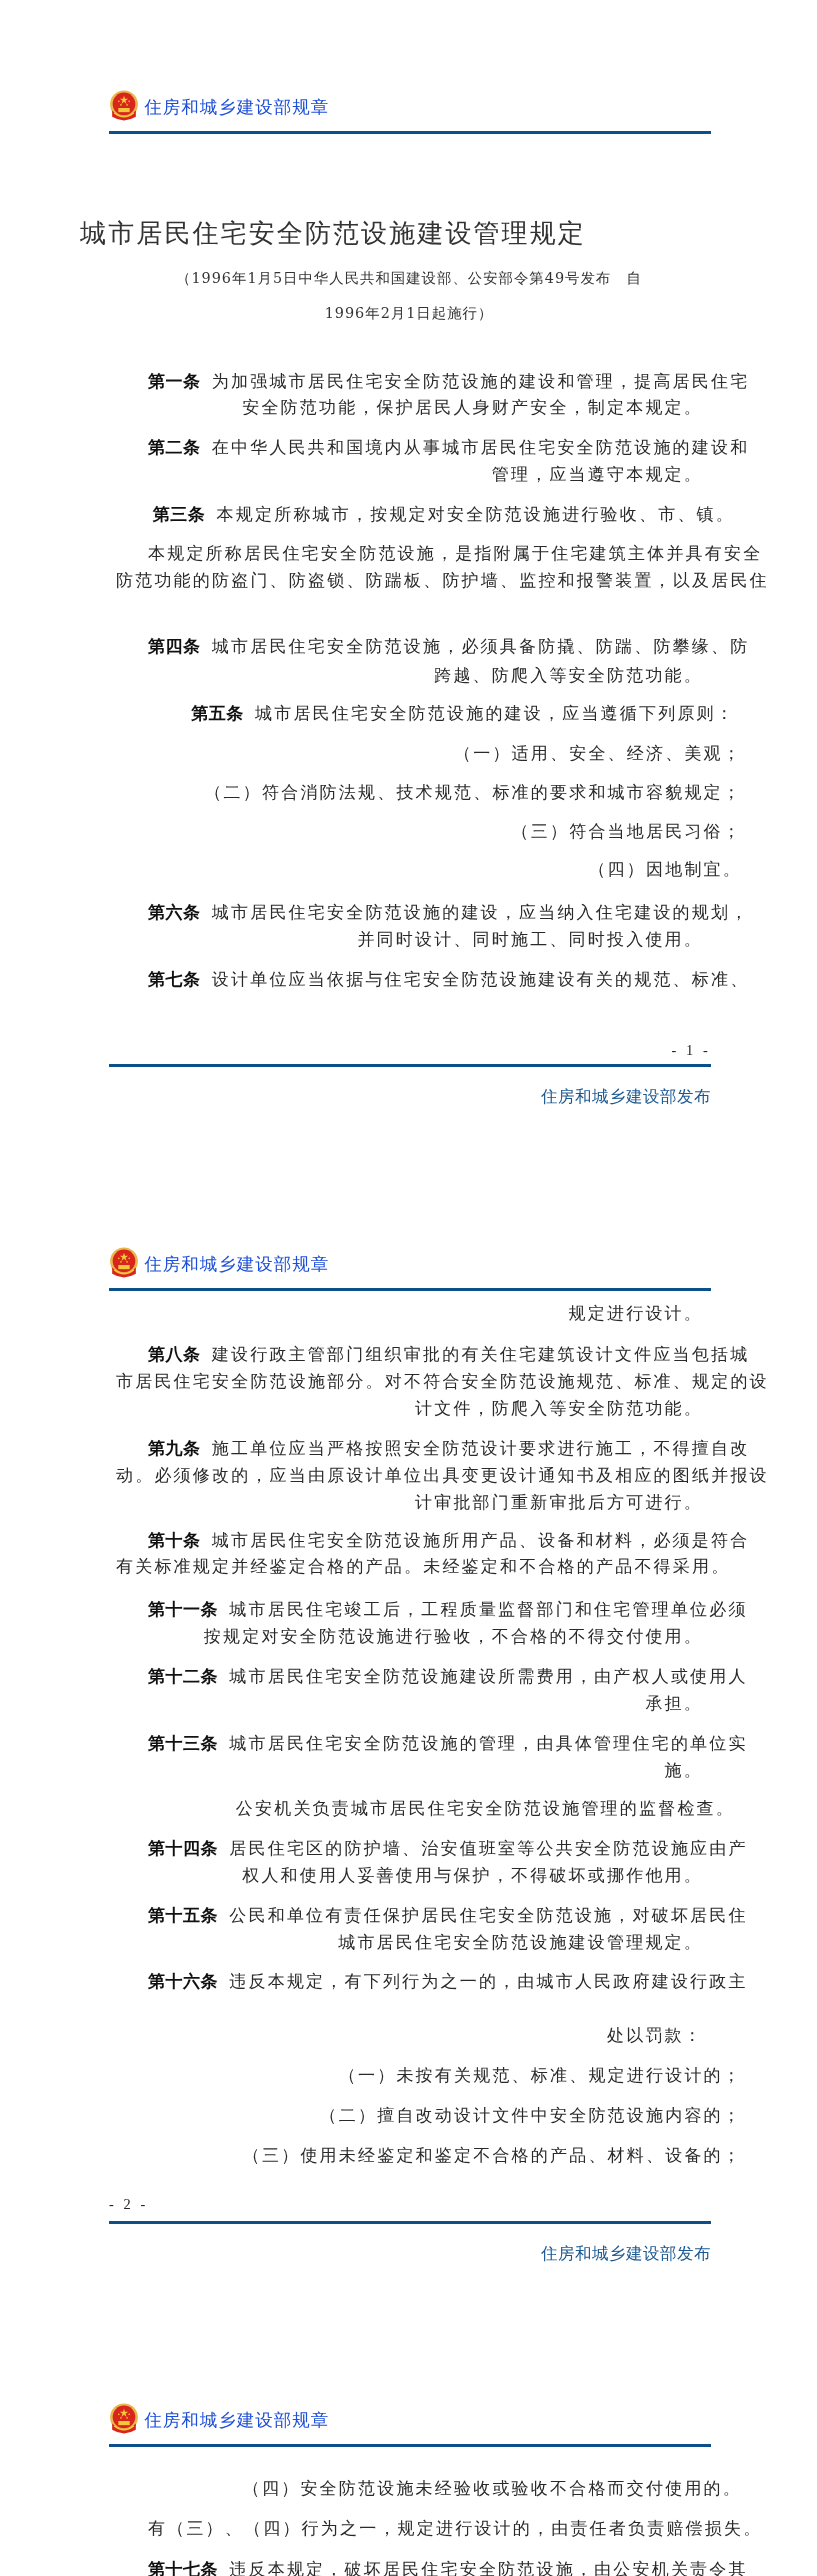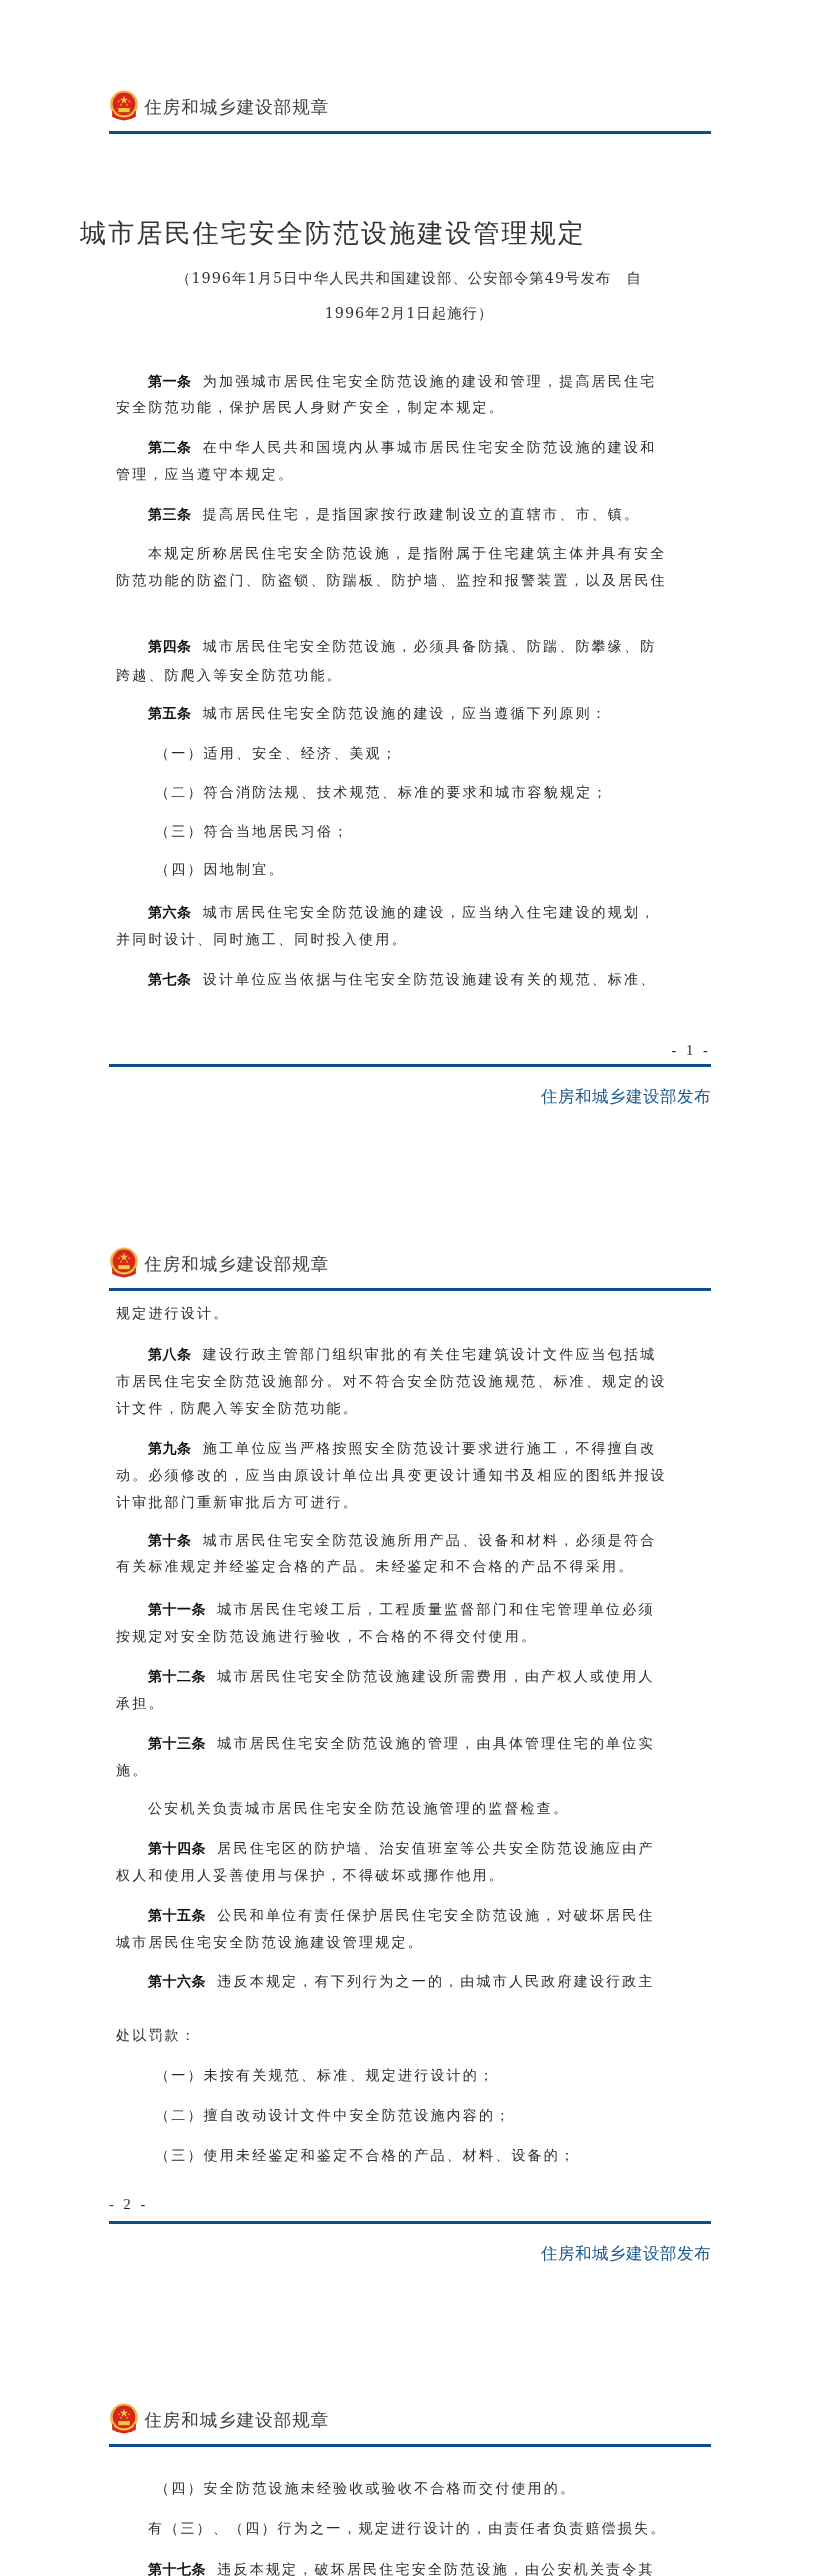--- a/index.html
+++ b/index.html
@@ -1,25 +1,25 @@
 <!DOCTYPE html>
 <html style="font-size:8.2px"><head>
 <meta charset="utf-8">
 <style>
   html, body { margin:0; padding:0; background:#ffffff; }
   body { width:818px; height:3470px; position:relative; overflow:hidden;
          font-family:"DejaVu Serif","Liberation Serif",serif; color:#222; }
   .page { position:absolute; left:0; width:818px; height:1157px; }
   .hdr { position:absolute; left:109px; top:88px; height:37px; display:flex; align-items:center; }
   .emblem { width:30px; height:34px; margin-right:5.2px; }
-  .hdr-title { font-family:"DejaVu Sans","Liberation Sans",sans-serif; font-size:17.5px; color:#404040; letter-spacing:1px; }
+  .hdr-title { font-family:"DejaVu Sans","Liberation Sans",sans-serif; font-size:17.5px; color:#1d4ed8; letter-spacing:1px; }
   .rule { position:absolute; left:109px; width:602px; height:2.6px; background:#0d4f8b; }
   .hdr-rule { top:131px; }
-  .line { position:absolute; left:116px; width:587px; font-size:14px; line-height:18.5px; height:18.5px;
-          white-space:nowrap; letter-spacing:2.2px; color:#2a2a2a; }
+  .line { position:absolute; left:116px; width:587px; font-size:17px; line-height:18.5px; height:18.5px;
+          white-space:nowrap; letter-spacing:2.2px; color:#2a2a2a;text-align:right; }
   .line.indent { left:148px; }
   .line.item { left:155px; }
   .art { font-family:"DejaVu Sans","Liberation Sans",sans-serif; font-weight:bold; color:#111; letter-spacing:0.5px; margin-right:11.3px; }
   .title { position:absolute; left:0; width:666px; top:216px; text-align:center;
            font-size:26px; letter-spacing:2.1px; color:#333; }
   .sub { position:absolute; left:0; width:818px; text-align:center; font-size:14.4px; letter-spacing:1px; color:#333; }
   .pnum { position:absolute; font-size:14.4px; color:#222; font-family:"Liberation Serif",serif; letter-spacing:3.1px; }
   .pub { position:absolute; right:107px; font-family:"DejaVu Sans","Liberation Sans",sans-serif;
          font-size:16.5px; color:#1c5891; letter-spacing:0.5px; }
 </style>
@@ -45,21 +45,21 @@
   <div class="rule hdr-rule"></div>
 
   <div class="title">城市居民住宅安全防范设施建设管理规定</div>
   <div class="sub" style="top:269px;">（1996年1月5日中华人民共和国建设部、公安部令第49号发布　自</div>
   <div class="sub" style="top:304px;">1996年2月1日起施行）</div>
 
   <div class="line indent" style="top:372px;"><span class="art">第一条</span><span>为加强城市居民住宅安全防范设施的建设和管理，提高居民住宅</span></div>
   <div class="line" style="top:398px;">安全防范功能，保护居民人身财产安全，制定本规定。</div>
   <div class="line indent" style="top:438px;"><span class="art">第二条</span><span>在中华人民共和国境内从事城市居民住宅安全防范设施的建设和</span></div>
   <div class="line" style="top:465px;">管理，应当遵守本规定。</div>
-  <div class="line indent" style="top:505px;"><span class="art">第三条</span><span>提高居民住宅，是指国家按行政建制设立的直辖市、市、镇。</span></div>
+  <div class="line indent" style="top:505px;"><span class="art">第三条</span><span>本规定所称城市，按规定对安全防范设施进行验收、市、镇。</span></div>
   <div class="line indent" style="top:544px;">本规定所称居民住宅安全防范设施，是指附属于住宅建筑主体并具有安全</div>
   <div class="line" style="top:571px;">防范功能的防盗门、防盗锁、防踹板、防护墙、监控和报警装置，以及居民住</div>
   <div class="line indent" style="top:637px;"><span class="art">第四条</span><span>城市居民住宅安全防范设施，必须具备防撬、防踹、防攀缘、防</span></div>
   <div class="line" style="top:666px;">跨越、防爬入等安全防范功能。</div>
   <div class="line indent" style="top:704px;"><span class="art">第五条</span><span>城市居民住宅安全防范设施的建设，应当遵循下列原则：</span></div>
   <div class="line item" style="top:744px;">（一）适用、安全、经济、美观；</div>
   <div class="line item" style="top:783px;">（二）符合消防法规、技术规范、标准的要求和城市容貌规定；</div>
   <div class="line item" style="top:822px;">（三）符合当地居民习俗；</div>
   <div class="line item" style="top:860px;">（四）因地制宜。</div>
   <div class="line indent" style="top:903px;"><span class="art">第六条</span><span>城市居民住宅安全防范设施的建设，应当纳入住宅建设的规划，</span></div>

